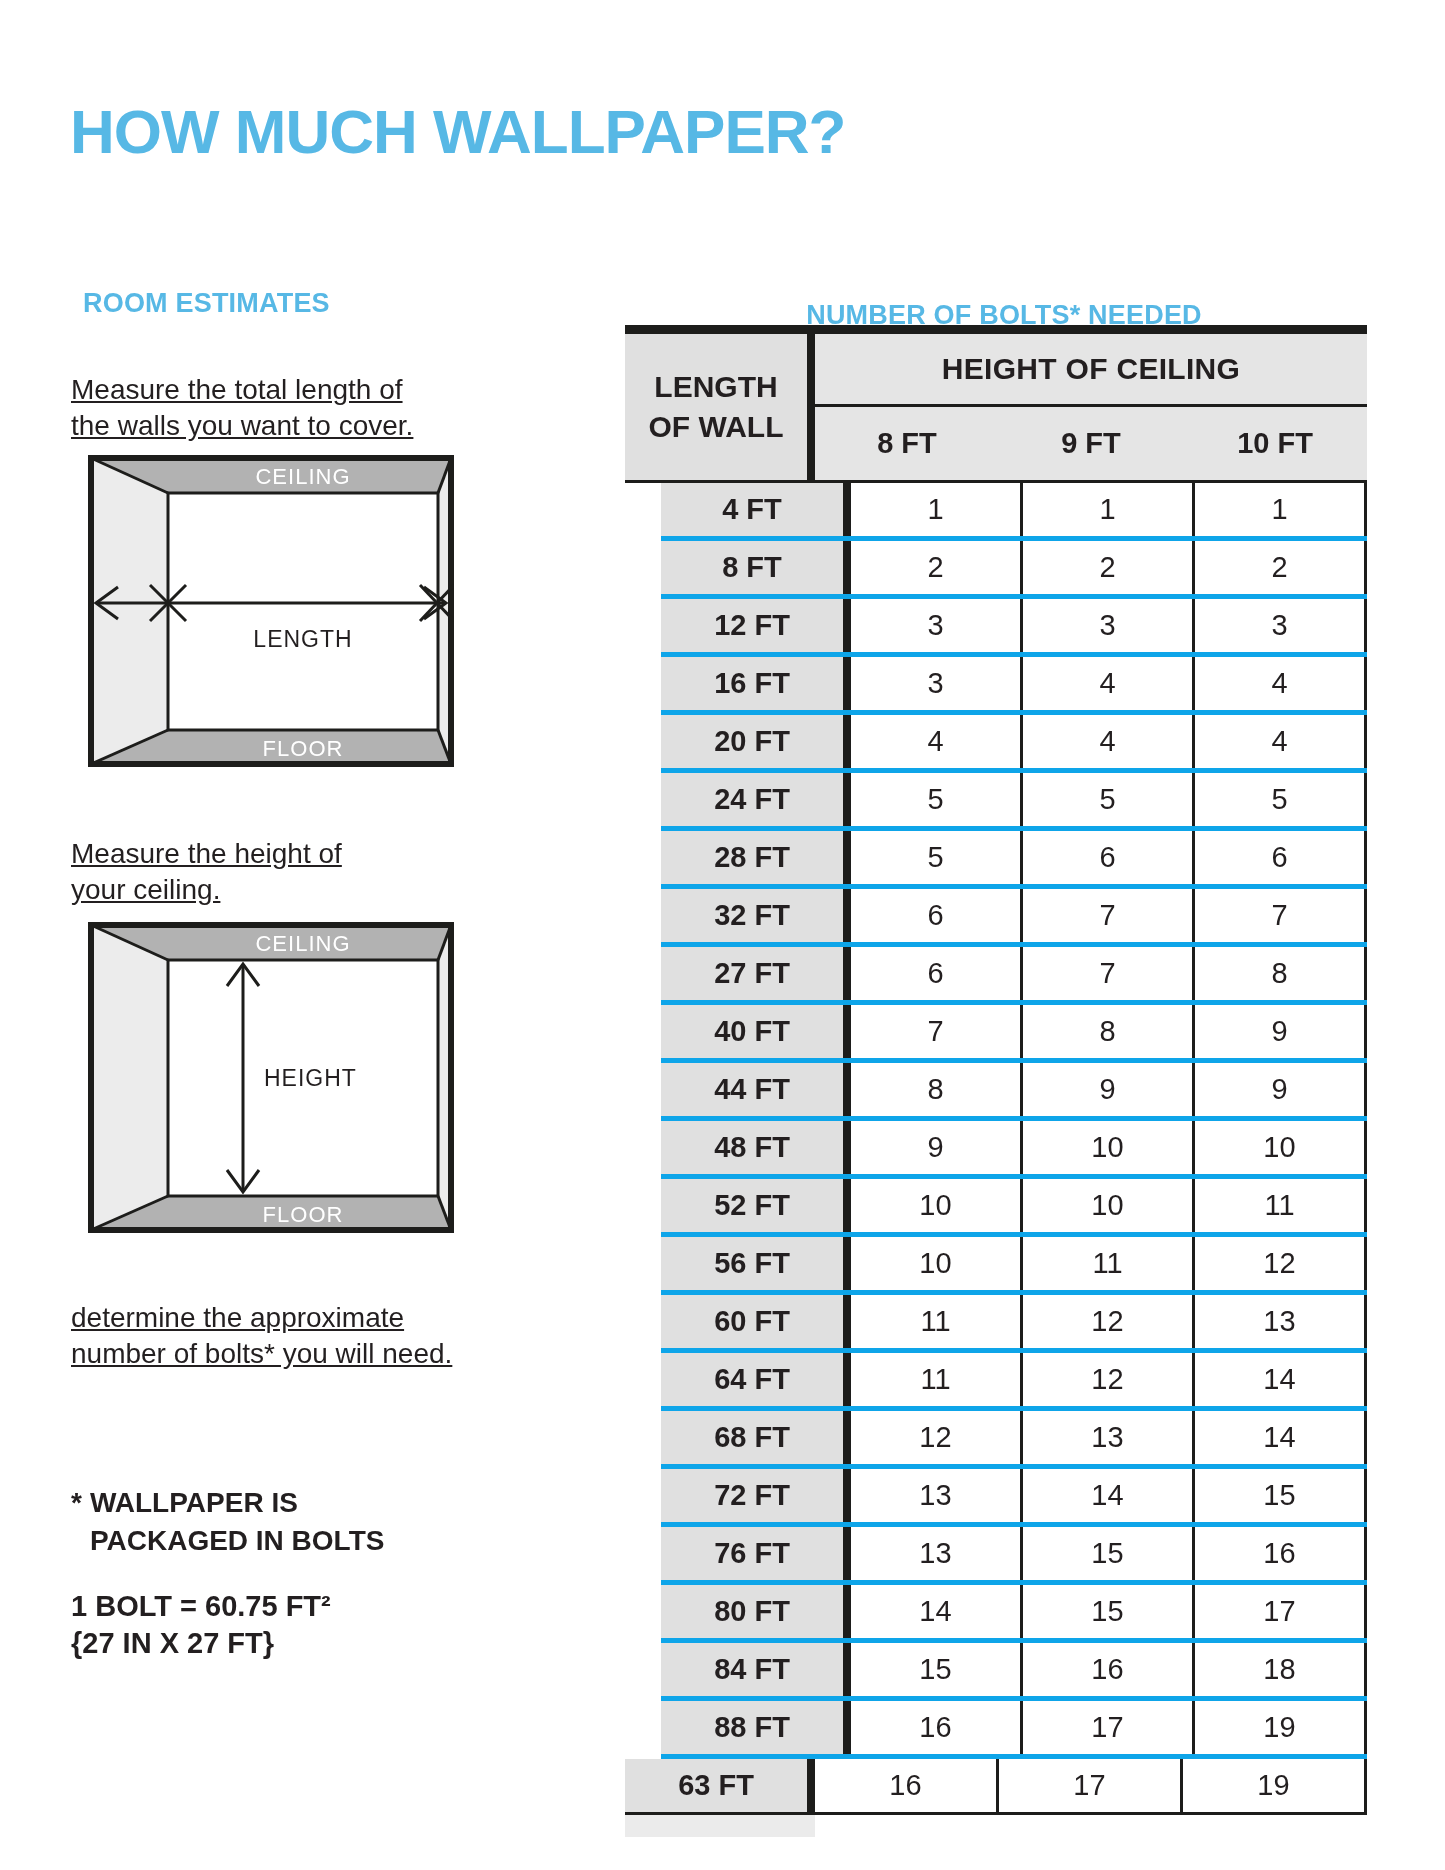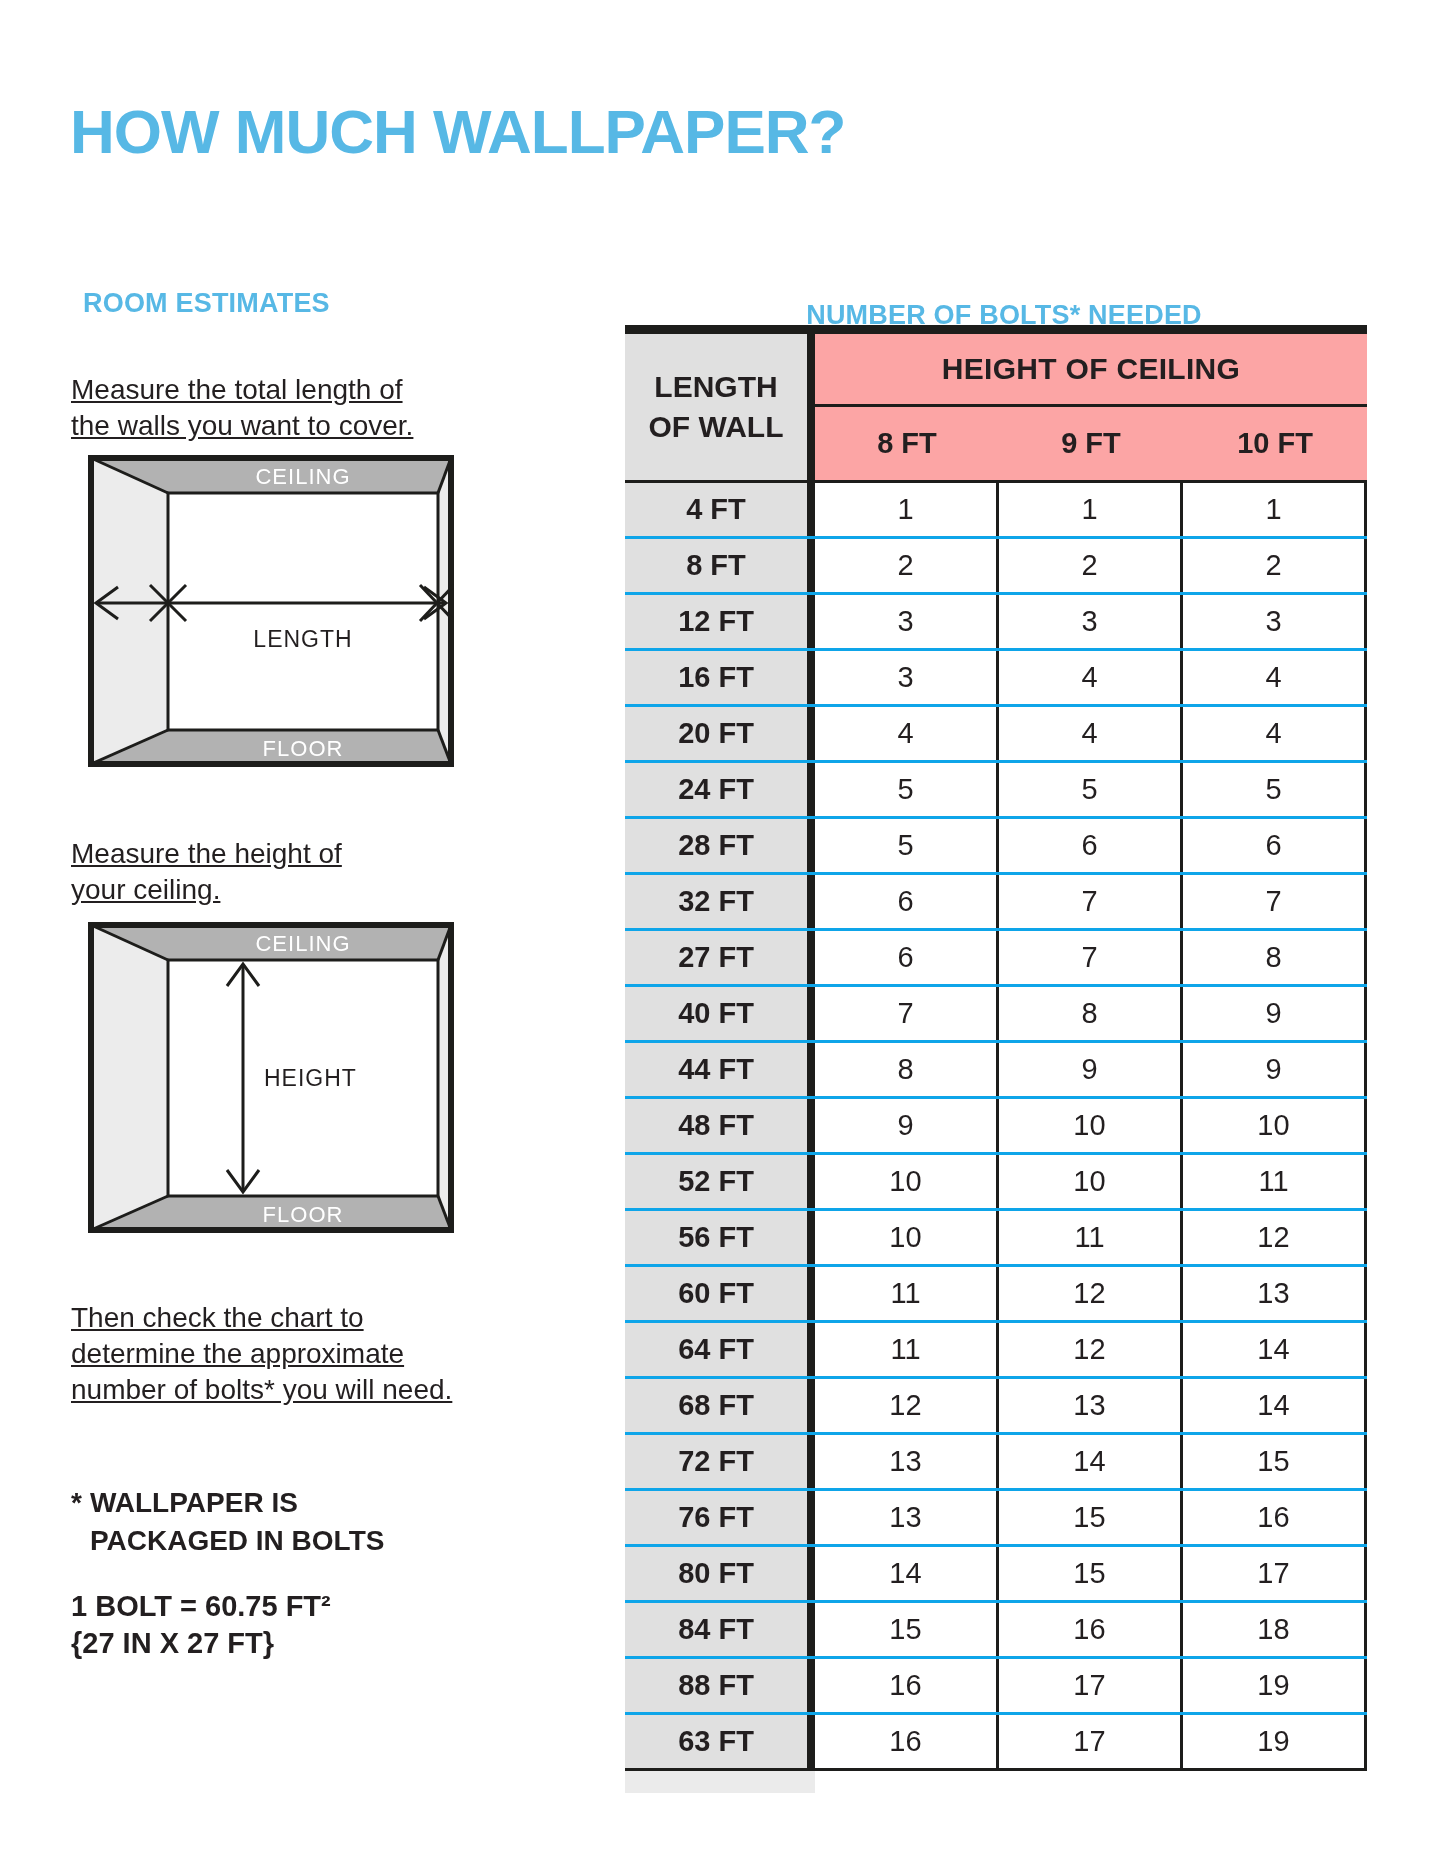--- a/index.html
+++ b/index.html
@@ -44,31 +44,31 @@
   .bolt-table { position:absolute; left:625px; top:325px; width:742px; }
   .thead {
     display:flex; height:146px;
     border-top:9px solid #1d1d1b; border-bottom:3px solid #1d1d1b;
   }
   .col1-head {
     width:182px; flex:0 0 182px; background:#e0e0e0; border-right:8px solid #1d1d1b;
     display:flex; flex-direction:column; justify-content:center; align-items:center;
     font-weight:bold; font-size:30px; line-height:40px;
   }
-  .head-right { flex:1; display:flex; flex-direction:column; background:#fca5a5;justify-content:flex-end; }
+  .head-right { flex:1; display:flex; flex-direction:column; background:#e5e5e5;justify-content:flex-end; }
   .group-head {
     height:70px; border-bottom:3px solid #1d1d1b;
     display:flex; align-items:center; justify-content:center;
     font-weight:bold; font-size:30px; letter-spacing:0.3px;
   }
   .sub-heads { flex:1; display:flex; align-items:center; }
   .sub-heads span { flex:1; text-align:center; font-weight:bold; font-size:29px; }
   .tbody { border-bottom:3px solid #1d1d1b; }
   .trow { display:flex; height:53px; }
-  .trow:not(:last-child) { border-bottom:3px solid #0ea5e9; }
+  .trow:not(:last-child) { border-bottom:5px solid #0ea5e9;margin-left:36px; }
   .rlabel {
     width:182px; flex:0 0 182px; background:#e0e0e0; border-right:8px solid #1d1d1b;
     display:flex; align-items:center; justify-content:center;
     font-weight:bold; font-size:29px;
   }
   .cell {
     flex:1; background:#ffffff; border-right:3px solid #1d1d1b;
     display:flex; align-items:center; justify-content:center; font-size:29px;
   }
   .gray-tail { width:190px; height:22px; background:#ebebeb; }
@@ -141,21 +141,20 @@
       <line x1="155" y1="42" x2="155" y2="270"></line>
       <polyline points="139,64 155,42 171,64"></polyline>
       <polyline points="139,248 155,270 171,248"></polyline>
     </g>
     <text x="215" y="29" text-anchor="middle" fill="#ffffff" font-size="22" letter-spacing="1">CEILING</text>
     <text x="215" y="300" text-anchor="middle" fill="#ffffff" font-size="22" letter-spacing="1">FLOOR</text>
     <text x="176" y="164" text-anchor="start" fill="#231f20" font-size="23" letter-spacing="1">HEIGHT</text>
   </svg>
 
   <p class="para" id="para-chart">
-    <span>Then check the chart to</span>
     <span>determine the approximate</span>
     <span>number of bolts* you will need.</span>
   </p>
 
   <div class="footnote">
     <span class="star">*</span>
     <div>
       <span>WALLPAPER IS</span>
       <span>PACKAGED IN BOLTS</span>
     </div>

